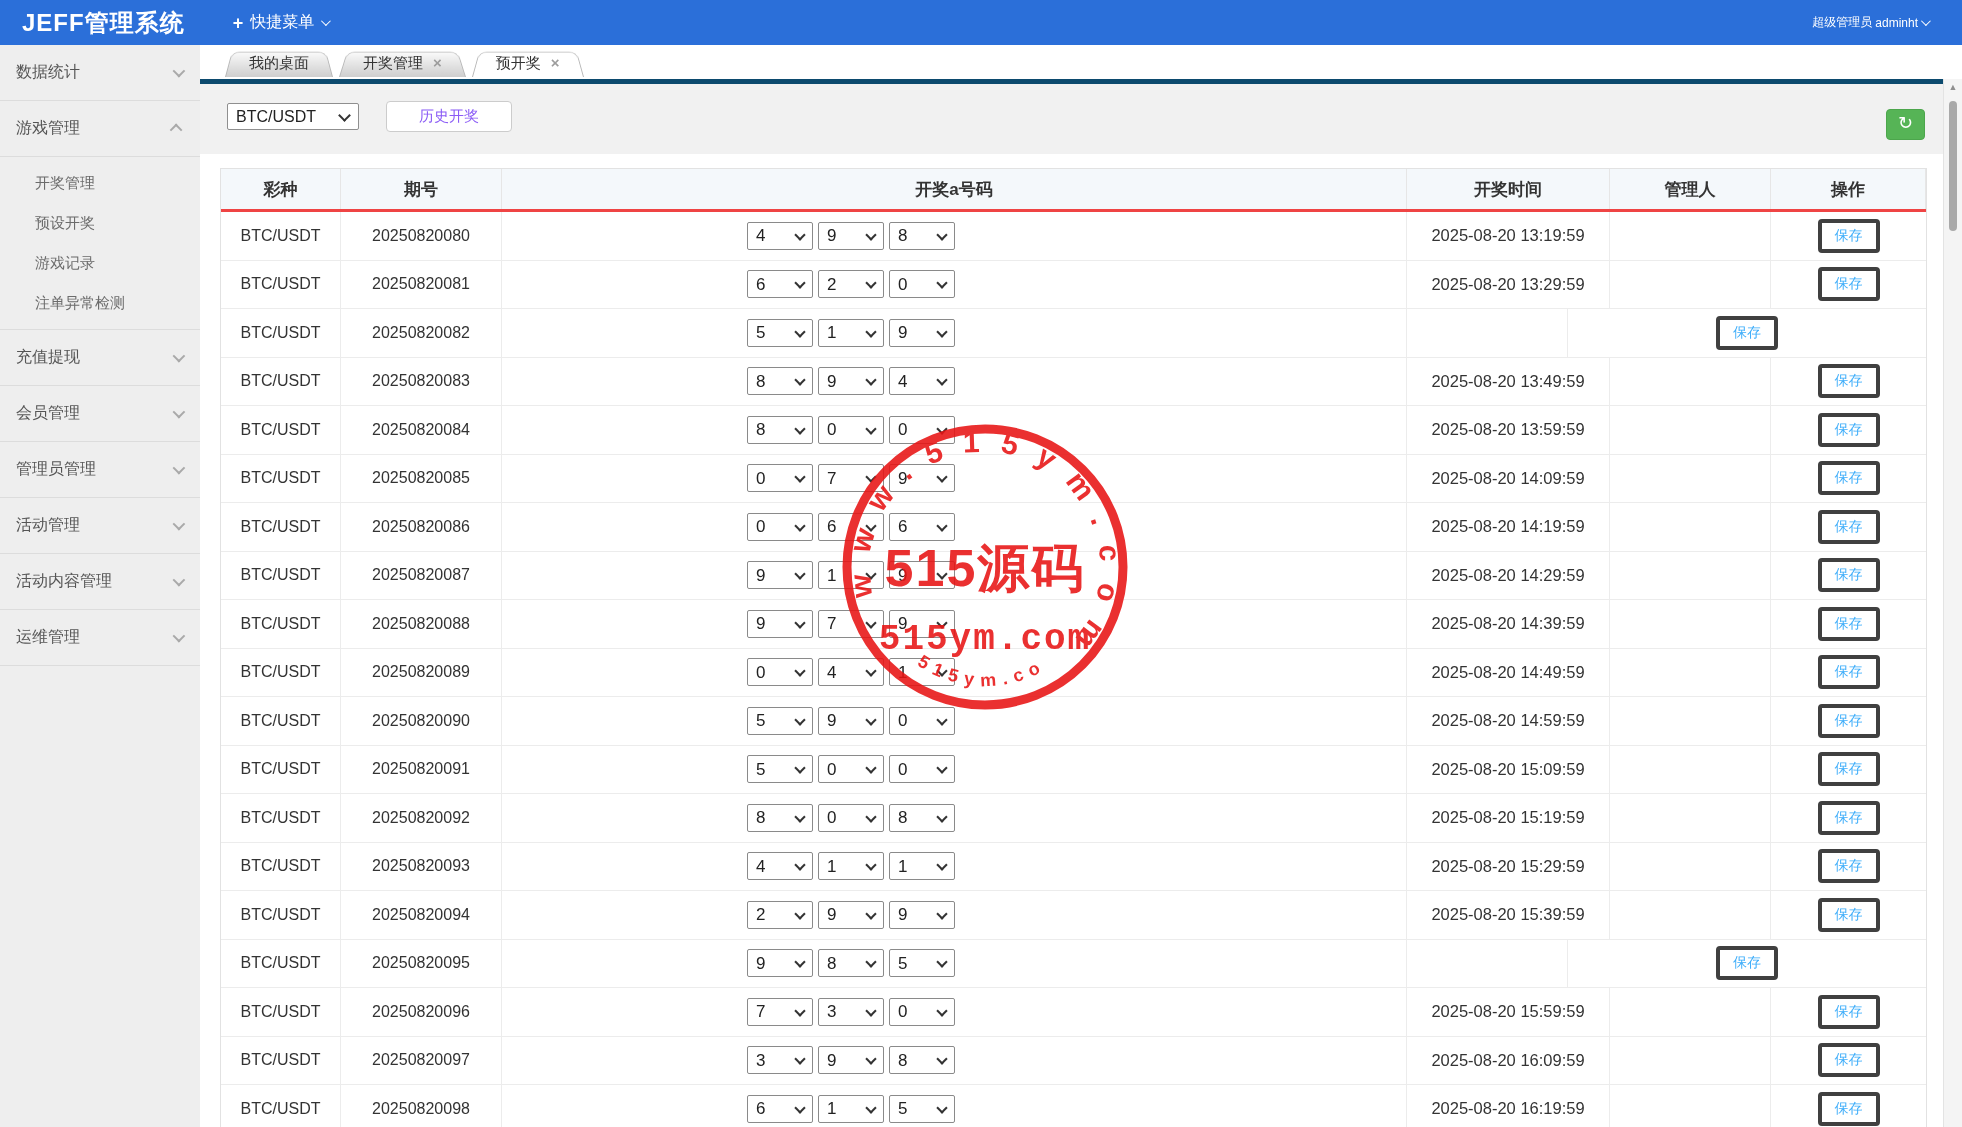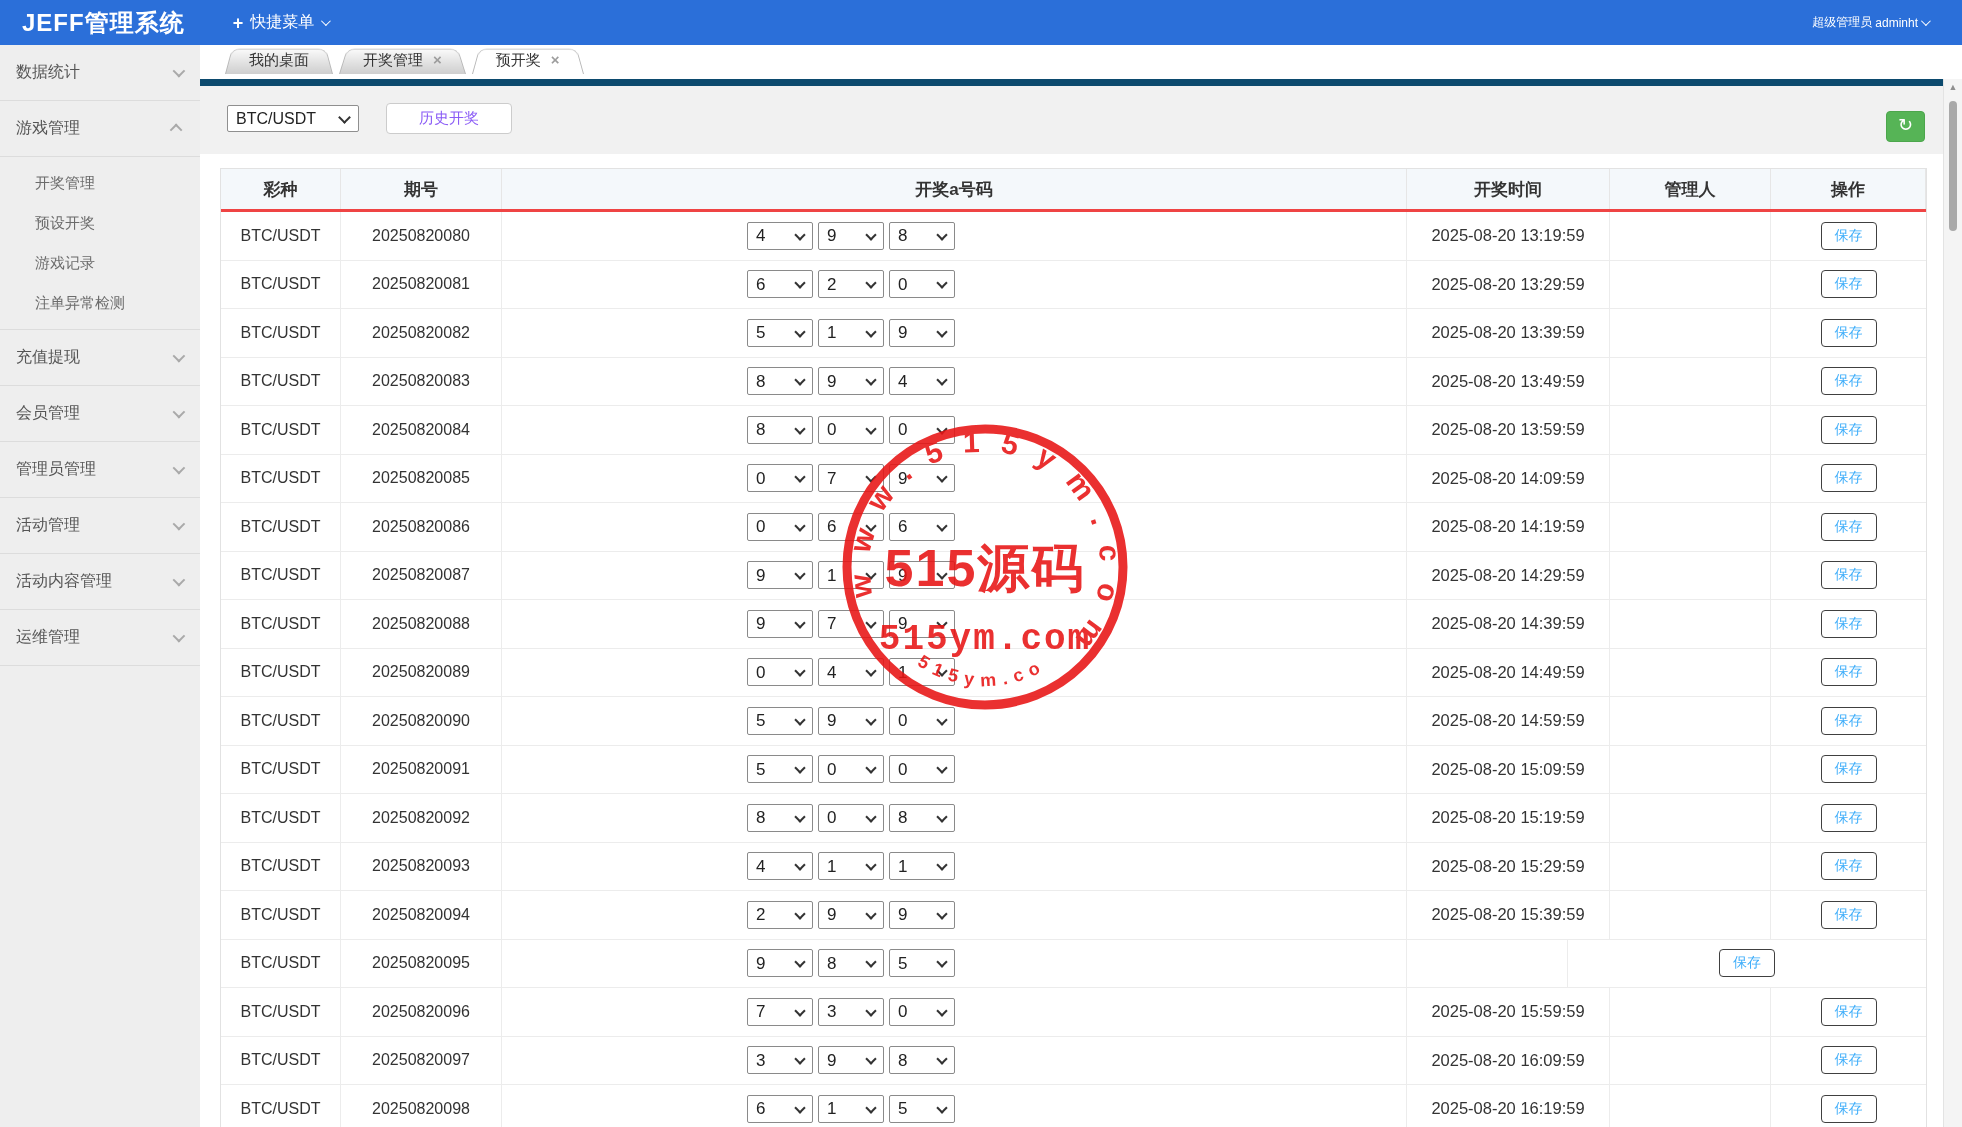--- a/index.html
+++ b/index.html
@@ -27,21 +27,21 @@
   .sb-subitem{height:40px;line-height:40px;padding-left:35px;font-size:15px;color:#6b6b6b;cursor:pointer;}
   .collapse-handle{position:absolute;left:200px;top:548px;width:14px;height:44px;background:#e2e2e2;
                    border:1px solid #d0d0d0;border-left:none;border-radius:0 5px 5px 0;
                    display:flex;align-items:center;justify-content:center;cursor:pointer;color:#777;}
   .collapse-handle .chev{width:6px;height:6px;border-width:2px;}
 
   
   .main{position:absolute;left:200px;top:45px;right:0;bottom:0;background:#fff;}
 
   
-  .tabstrip{height:34px;background:#fff;border-bottom:7px solid #0c4a6e;display:flex;align-items:flex-start;padding-left:22px;}
+  .tabstrip{height:34px;background:#fff;border-bottom:5px solid #0c4a6e;display:flex;align-items:center;padding-left:22px;}
   .tab{position:relative;height:29px;line-height:29px;padding:0 24px;margin:0 3px -1px 3px;cursor:pointer;font-size:15px;color:#333;}
   .tab::before{content:"";position:absolute;inset:0;background:linear-gradient(#fafafa,#cfcfcf);
                border:1px solid #b8b8b8;border-bottom:none;border-radius:9px 9px 0 0;
                transform:perspective(14px) rotateX(4deg);transform-origin:bottom;}
   .tab.active::before{background:#fff;}
   .tab .lbl{position:relative;z-index:1;}
   .tab .close{position:relative;z-index:1;margin-left:10px;color:#9d9d9d;font-size:15px;font-weight:bold;}
 
   
   .toolbar{position:relative;height:74px;background:#f1f1f1;border-bottom:1px solid #e6e6e6;}
@@ -62,21 +62,21 @@
   .table{position:absolute;left:20px;top:14px;width:1705px;border:1px solid #e2e2e2;border-bottom:none;}
   .trow{display:flex;height:47.5px;border-bottom:1px solid #ececec;background:#fff;align-items:stretch;}
   .trow.head{height:40px;background:#f4f8fb;border-bottom:3px solid #ef4444;}
   .tcell{display:flex;align-items:center;justify-content:center;border-right:1px solid #ececec;font-size:16px;color:#333;overflow:hidden;}
   .trow.head .tcell{font-size:17px;font-weight:bold;border-right:1px solid #e6e6e6;}
   .tcell:last-child{border-right:none;}
   .c0{width:119px;} .c1{width:160px;} .c2{width:904px;} .c3{width:202px;} .c4{width:160px;} .c5{flex:1;}
   .nums{display:flex;gap:5px;transform:translateX(-103px);}
   .num-sel select{width:66px;height:28px;font-size:17px;padding:0 20px 0 8px;border:1px solid #8a8a8a;}
   .num-sel::after{right:9px;width:6px;height:6px;margin-top:-5px;}
-  .save-btn{background:#fff;border:1px solid #404040;color:#3dadfa;border-radius:4px;font-size:14px;
+  .save-btn{background:#fff;border:4px solid #404040;color:#3dadfa;border-radius:4px;font-size:14px;
             padding:4px 13px;font-family:inherit;cursor:pointer;}
   .time-cell{font-size:16.5px;}
 
   
   .watermark{position:absolute;left:823px;top:420px;pointer-events:none;opacity:.88;z-index:5;}
 
   
   .scrollbar{position:absolute;right:0;top:79px;bottom:0;width:18px;background:#f4f4f4;border-left:1px solid #e3e3e3;z-index:6;}
   .sb-arrow{height:16px;text-align:center;font-size:9px;color:#8f8f8f;line-height:16px;cursor:pointer;}
   .sb-thumb{position:absolute;left:5px;top:22px;width:8px;height:130px;background:#a9a9a9;border-radius:4px;cursor:pointer;}
@@ -208,21 +208,20 @@
           <div class="trow">
             <div class="tcell c0">BTC/USDT</div>
             <div class="tcell c1">20250820082</div>
             <div class="tcell c2">
               <div class="nums">
                 <span class="selwrap num-sel"><select><option>5</option></select></span>
                 <span class="selwrap num-sel"><select><option>1</option></select></span>
                 <span class="selwrap num-sel"><select><option>9</option></select></span>
               </div>
             </div>
-            <div class="tcell c3 time-cell">2025-08-20 13:39:59</div>
             <div class="tcell c4"></div>
             <div class="tcell c5">
               <button class="save-btn">保存</button>
             </div>
           </div>
           <div class="trow">
             <div class="tcell c0">BTC/USDT</div>
             <div class="tcell c1">20250820083</div>
             <div class="tcell c2">
               <div class="nums">

